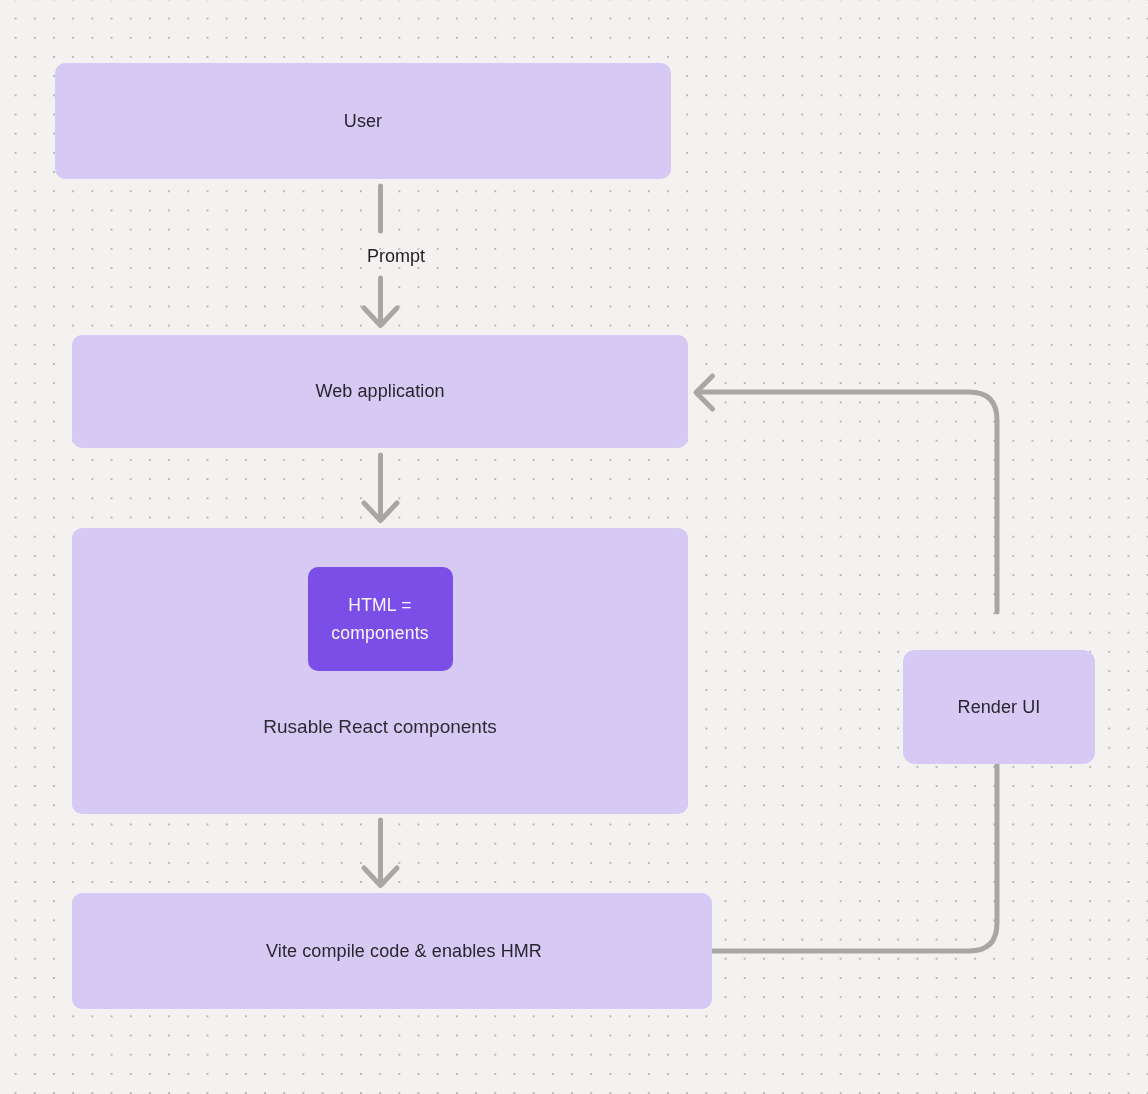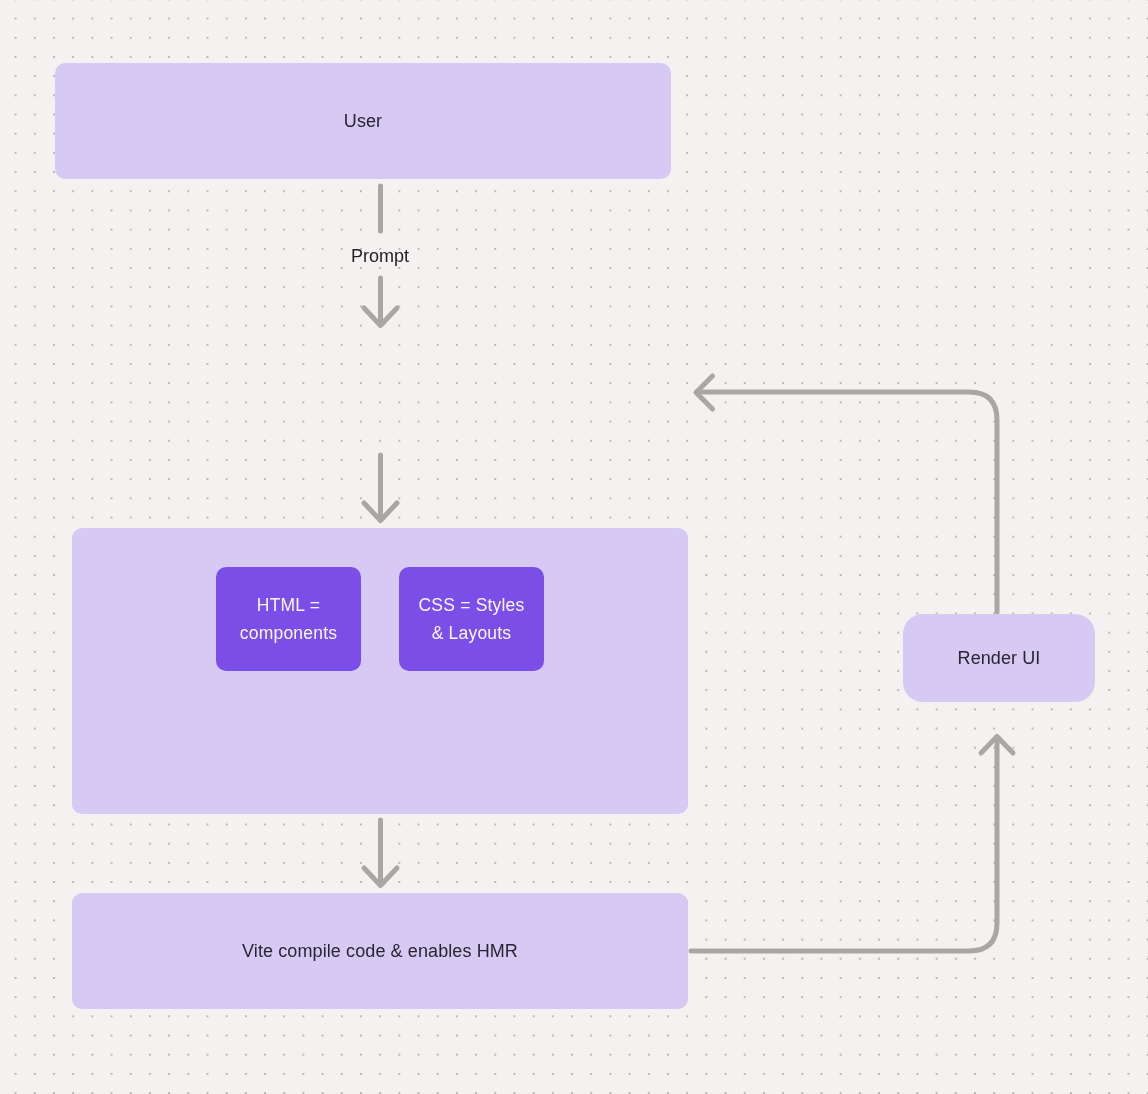--- a/index.html
+++ b/index.html
@@ -42,22 +42,22 @@
     z-index: 2;
   }
   .node-label {
     font-size: 18px;
     font-weight: 500;
     color: #29252e;
     letter-spacing: 0.1px;
   }
   .node-user      { left: 55px;  top: 63px;  width: 616px; height: 116px; }
   .node-webapp    { left: 72px;  top: 335px; width: 616px; height: 113px; }
-  .node-vite      { left: 72px;  top: 893px; width: 616px; height: 116px; }
-  .node-renderui  { left: 903px; top: 614px; width: 192px; height: 88px; border-radius: 20px; }
+  .node-vite      { left: 72px;  top: 893px; width: 616px; height: 116px; padding-left: 24px; }
+  .node-renderui  { left: 903px; top: 650px; width: 192px; height: 114px; border-radius: 12px; }
 
   .node-components {
     left: 72px; top: 528px;
     width: 616px; height: 286px;
     flex-direction: column;
     justify-content: flex-start;
   }
   .chip-row {
     display: flex;
     gap: 38px;
@@ -84,21 +84,21 @@
   }
   .components-caption {
     margin-top: 45px;
     font-size: 19px;
     font-weight: 500;
     color: #2e2a33;
     text-align: center;
   }
   .edge-label {
     position: absolute;
-    left: 380px;
+    left: 396px;
     top: 256px;
     transform: translate(-50%, -50%);
     font-size: 18px;
     font-weight: 500;
     color: #232028;
     z-index: 3;
   }
 </style>
 </head>
 <body>
@@ -128,32 +128,32 @@
       <path d="M712.5 376 L696 392.5 L712.5 409"></path>
     </g>
   </svg>
 
   <div class="node node-user">
     <span class="node-label">User</span>
   </div>
 
   <div class="edge-label">Prompt</div>
 
+  <div class="node node-webapp">
+    <span class="node-label">Web application</span>
+  </div>
 
   <div class="node node-components">
     <div class="chip-row">
       <div class="chip">
         <span>HTML =</span>
         <span>components</span>
       </div>
-      <div class="chip">
-        <span>CSS = Styles</span>
-        <span>&amp; Layouts</span>
-      </div>
     </div>
+    <div class="components-caption">Rusable React components</div>
   </div>
 
   <div class="node node-vite">
     <span class="node-label">Vite compile code &amp; enables HMR</span>
   </div>
 
   <div class="node node-renderui">
     <span class="node-label">Render UI</span>
   </div>
 

